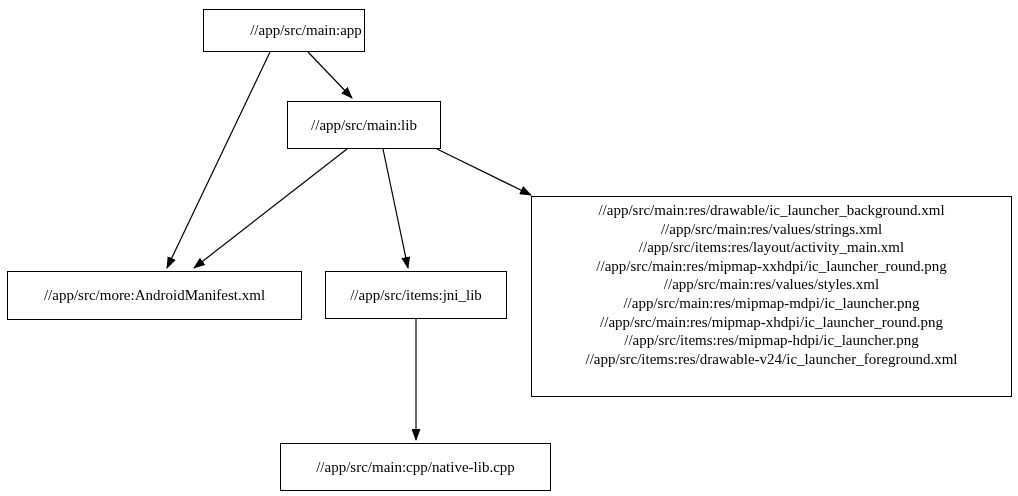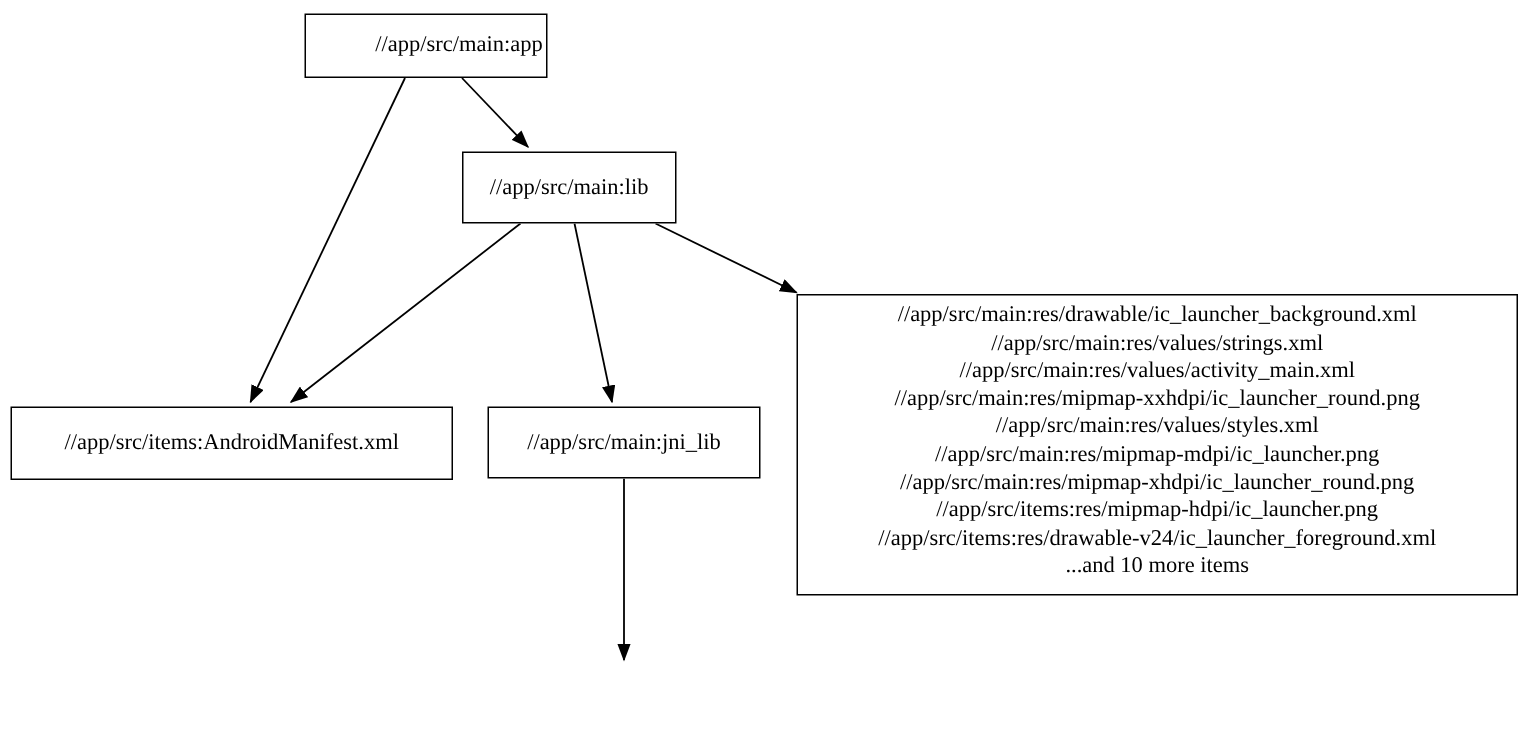--- a/index.html
+++ b/index.html
@@ -39,21 +39,21 @@
     white-space: nowrap;
     text-align: center;
   }
   .node.multiline {
     flex-direction: column;
     justify-content: flex-start;
     line-height: 18.6px;
     padding: 4px 8px;
   }
   .node-app      { left: 203px; top: 9px;   width: 162px; height: 43px; padding-left: 44px; }
-  .node-lib      { left: 308px; top: 101px; width: 143px; height: 48px; }
+  .node-lib      { left: 287px; top: 101px; width: 154px; height: 48px; }
   .node-manifest { left: 7px;   top: 271px; width: 295px; height: 49px; }
   .node-jni      { left: 325px; top: 271px; width: 182px; height: 48px; }
   .node-res      { left: 531px; top: 196px; width: 481px; height: 201px; }
   .node-native   { left: 280px; top: 443px; width: 271px; height: 48px; }
 </style>
 </head>
 <body>
 
 <div class="canvas">
 
@@ -68,31 +68,31 @@
     <line x1="347" y1="149" x2="194" y2="268" marker-end="url(#arrow)"></line>
     <line x1="383" y1="149" x2="408" y2="268" marker-end="url(#arrow)"></line>
     <line x1="437" y1="149" x2="531" y2="195" marker-end="url(#arrow)"></line>
     <line x1="416" y1="319" x2="416" y2="440" marker-end="url(#arrow)"></line>
   </svg>
 
   <div class="node node-app">//app/src/main:app</div>
 
   <div class="node node-lib">//app/src/main:lib</div>
 
-  <div class="node node-manifest">//app/src/items:AndroidManifest.xml</div>
+  <div class="node node-manifest">//app/src/more:AndroidManifest.xml</div>
 
-  <div class="node node-jni">//app/src/main:jni_lib</div>
+  <div class="node node-jni">//app/src/items:jni_lib</div>
 
   <div class="node multiline node-res">
     <div>//app/src/main:res/drawable/ic_launcher_background.xml</div>
     <div>//app/src/main:res/values/strings.xml</div>
-    <div>//app/src/main:res/values/activity_main.xml</div>
+    <div>//app/src/items:res/layout/activity_main.xml</div>
     <div>//app/src/main:res/mipmap-xxhdpi/ic_launcher_round.png</div>
     <div>//app/src/main:res/values/styles.xml</div>
     <div>//app/src/main:res/mipmap-mdpi/ic_launcher.png</div>
     <div>//app/src/main:res/mipmap-xhdpi/ic_launcher_round.png</div>
     <div>//app/src/items:res/mipmap-hdpi/ic_launcher.png</div>
     <div>//app/src/items:res/drawable-v24/ic_launcher_foreground.xml</div>
-    <div>...and 10 more items</div>
   </div>
 
+  <div class="node node-native">//app/src/main:cpp/native-lib.cpp</div>
 
 </div>
 
 </body></html>

